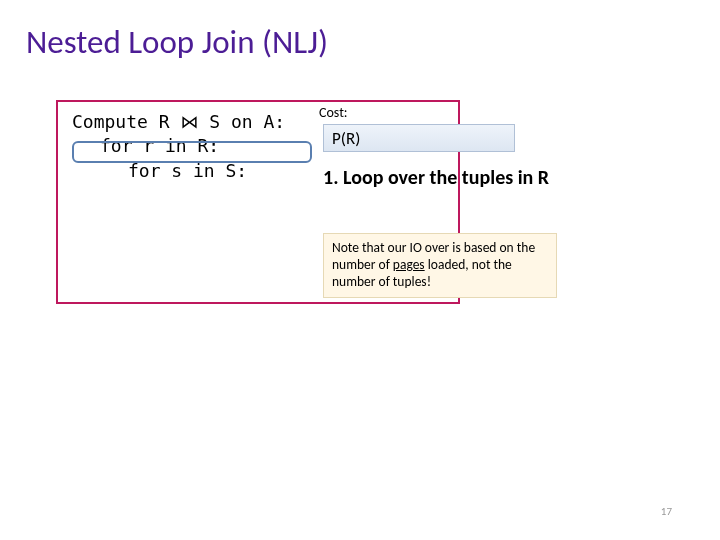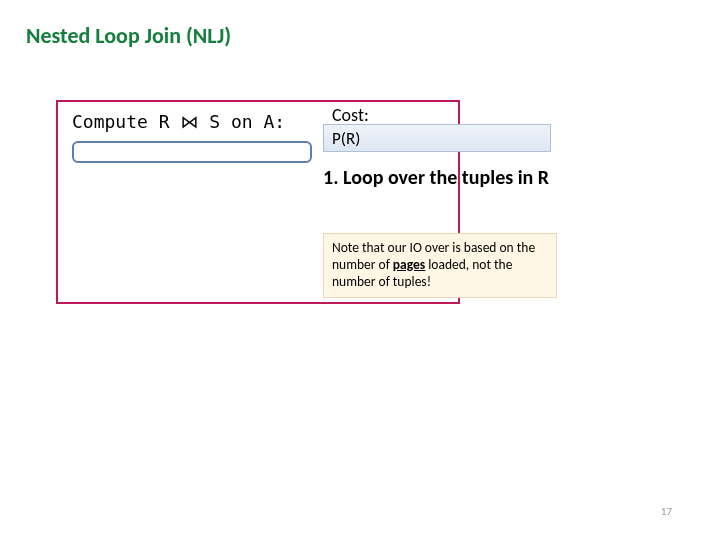--- a/index.html
+++ b/index.html
@@ -1,39 +1,41 @@
 <!DOCTYPE html>
 <html><head>
 <meta charset="utf-8">
 <style>
 *{margin:0;padding:0;box-sizing:border-box}
 body{width:720px;height:540px;background:#fff;font-family:Calibri,Arial,sans-serif;position:relative;overflow:hidden}
-.title{font-size:22px;font-weight:bold;color:#15803d;position:absolute;top:22px;left:26px}
+.title{font-size:33px;font-weight:normal;color:#4c1d95;position:absolute;top:22px;left:26px}
 .code-box{position:absolute;top:100px;left:56px;width:404px;height:204px;border:2px solid #be185d;background:#fff}
 .code{font-family:Consolas,monospace;font-size:18px;color:#000;padding:8px 14px;line-height:1.35}
 .code .ind1{padding-left:28px}
 .code .ind2{padding-left:56px}
 .code .ind3{padding-left:84px}
 .highlight{position:absolute;top:141px;left:72px;width:240px;height:22px;border:2px solid #5a7fb0;border-radius:6px;background:transparent}
-.cost-label{position:absolute;top:104px;left:332px;font-size:18px;}
-.cost-box{position:absolute;top:124px;left:323px;width:228px;height:28px;background:linear-gradient(#eef3fa,#dde6f2);border:1px solid #b0c0d6;display:flex;align-items:center;padding-left:8px;font-size:17px}
+.cost-label{position:absolute;top:104px;left:319px;font-size:14px;}
+.cost-box{position:absolute;top:124px;left:323px;width:192px;height:28px;background:linear-gradient(#eef3fa,#dde6f2);border:1px solid #b0c0d6;display:flex;align-items:center;padding-left:8px;font-size:17px}
 .step-text{position:absolute;top:165px;left:323px;font-size:20px;font-weight:bold}
 .note-box{position:absolute;top:233px;left:323px;width:234px;background:#fff7e6;border:1px solid #e6d9b5;padding:6px 8px;font-size:13.5px;line-height:1.25}
-.note-box b{font-weight:bold;text-decoration:underline}
+.note-box b{font-weight:normal;text-decoration:underline}
 .pagenum{position:absolute;bottom:22px;right:48px;color:#999;font-size:11px}
 .bowtie{font-family:serif}
 </style>
 </head>
 <body>
 
 <div class="title">Nested Loop Join (NLJ)</div>
 
 <div class="code-box">
   <div class="code">
     <div><span>Compute R </span><span class="bowtie">⋈</span><span> S on A:</span></div>
+    <div class="ind1">for r in R:</div>
+    <div class="ind2">for s in S:</div>
   </div>
 </div>
 
 <div class="highlight"></div>
 
 <div class="cost-label">Cost:</div>
 <div class="cost-box">
   <span>P(R)</span>
 </div>
 

